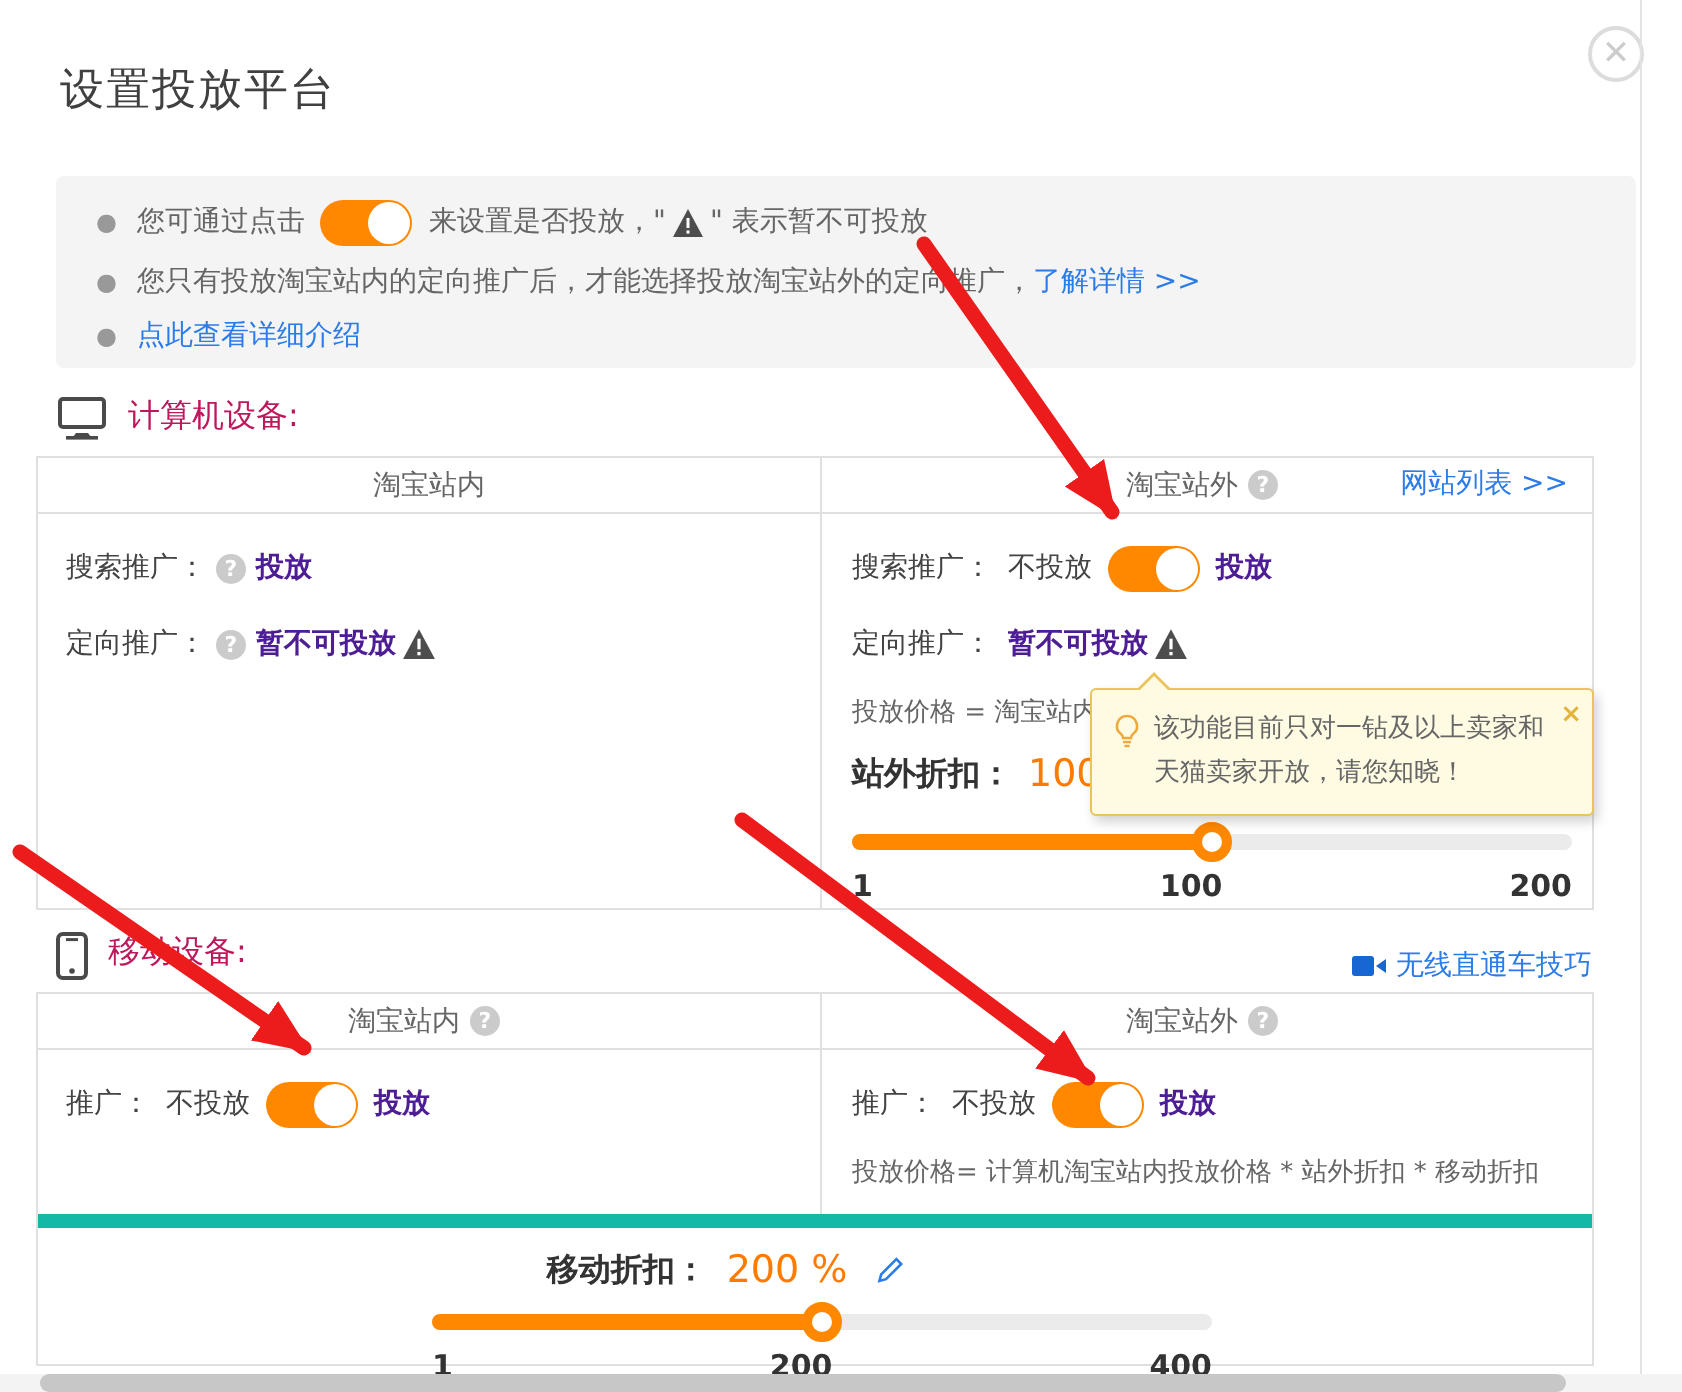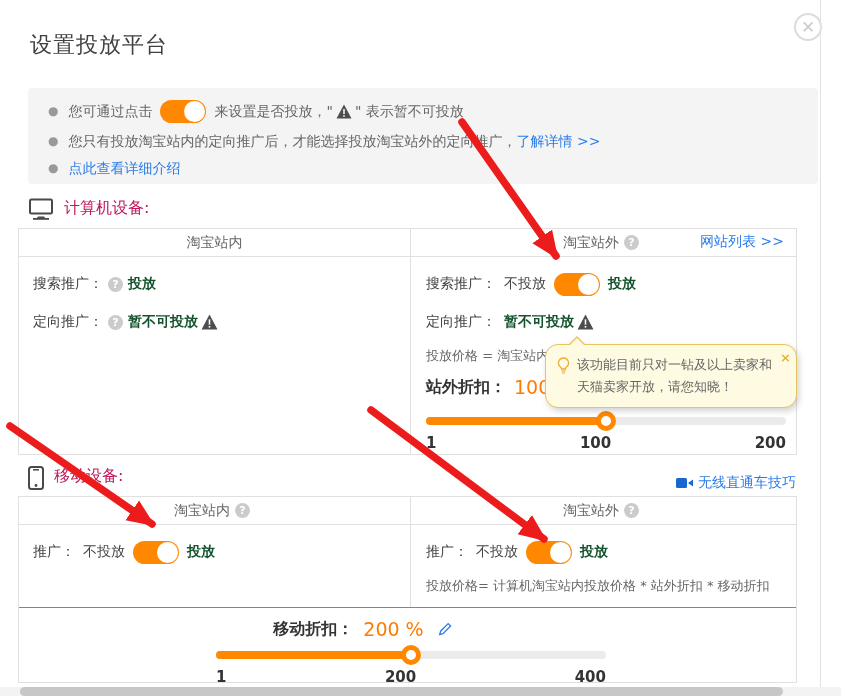--- a/index.html
+++ b/index.html
@@ -54,43 +54,43 @@
   .th.left { width:392px; border-right:1px solid #e0e0e0; }
   .th.right { flex:1; }
   .site-list { position:absolute; right:12px; top:4px; font-size:14px; }
   .tbody { display:flex; }
   .tbl.computer .tbody { height:198px; }
   .tbl.mobile .tbody-cols { display:flex; height:82px; }
   .col { padding:0 0 0 14px; }
   .col.left { width:392px; border-right:1px solid #e0e0e0; }
   .col.right { flex:1; padding-left:15px; }
   .trow { display:flex; align-items:center; height:30px; font-size:14px; color:#444; }
-  .trow .val { font-weight:bold; color:#14532d; }
+  .trow .val { font-weight:bold; color:#4c1d95; }
   .mt12 { margin-top:12px; } .mt8 { margin-top:8px; }
   .formula { font-size:13px; color:#666; margin-top:9px; height:20px; display:flex; align-items:center; }
   .discount-row { display:flex; align-items:center; margin-top:7px; height:28px; }
   .discount-label { font-size:16px; font-weight:bold; color:#333; }
   .discount-val { font-size:19px; color:#ff7b00; margin-left:8px; }
 
   
   .slider { position:relative; height:8px; border-radius:4px; background:#ebebeb; }
   .slider .fill { position:absolute; left:0; top:0; height:8px; border-radius:4px; background:#ff8800; }
   .slider .thumb { position:absolute; top:-6px; width:20px; height:20px; border-radius:50%;
     background:#fff; border:5px solid #ff8800; margin-left:-10px; cursor:pointer; }
   .slider-labels { display:flex; justify-content:space-between; font-size:15px; font-weight:bold; color:#333; margin-top:9px; }
   .comp-slider-wrap { width:360px; margin-top:16px; }
-  .mob-bottom { border-top:1px solid #14b8a6; height:76px; position:relative; }
+  .mob-bottom { border-top:7px solid #14b8a6; height:76px; position:relative; }
   .mob-discount { position:absolute; left:0; top:10px; width:100%; display:flex; justify-content:center;
     align-items:center; transform:translateX(-45px); gap:2px; }
   .pencil { margin-left:12px; cursor:pointer; }
   .mob-slider-wrap { position:absolute; left:197px; top:43px; width:390px; }
 
   
   .tooltip { position:absolute; left:545px; top:344px; width:252px; min-height:64px; background:#fffbe3;
-    border:1px solid #e9c45c; border-radius:13px; box-shadow:2px 3px 6px rgba(0,0,0,.18); z-index:20;
+    border:1px solid #e9c45c; border-radius:3px; box-shadow:2px 3px 6px rgba(0,0,0,.18); z-index:20;
     padding:9px 20px 8px 10px; font-size:13px; color:#666; line-height:22px; display:flex; gap:6px; }
   .tooltip::before { content:""; position:absolute; left:22px; top:-9px; border-left:9px solid transparent;
     border-right:9px solid transparent; border-bottom:9px solid #e9c45c; }
   .tooltip::after { content:""; position:absolute; left:23px; top:-7px; border-left:8px solid transparent;
     border-right:8px solid transparent; border-bottom:8px solid #fffbe3; }
   .tooltip .tclose { position:absolute; right:5px; top:2px; color:#e4b33c; font-size:13px; font-weight:bold; cursor:pointer; }
   .bulb { flex:0 0 auto; margin-top:3px; }
 
   .arrows { position:absolute; left:0; top:0; width:841px; height:696px; z-index:50; pointer-events:none; }
 </style>

